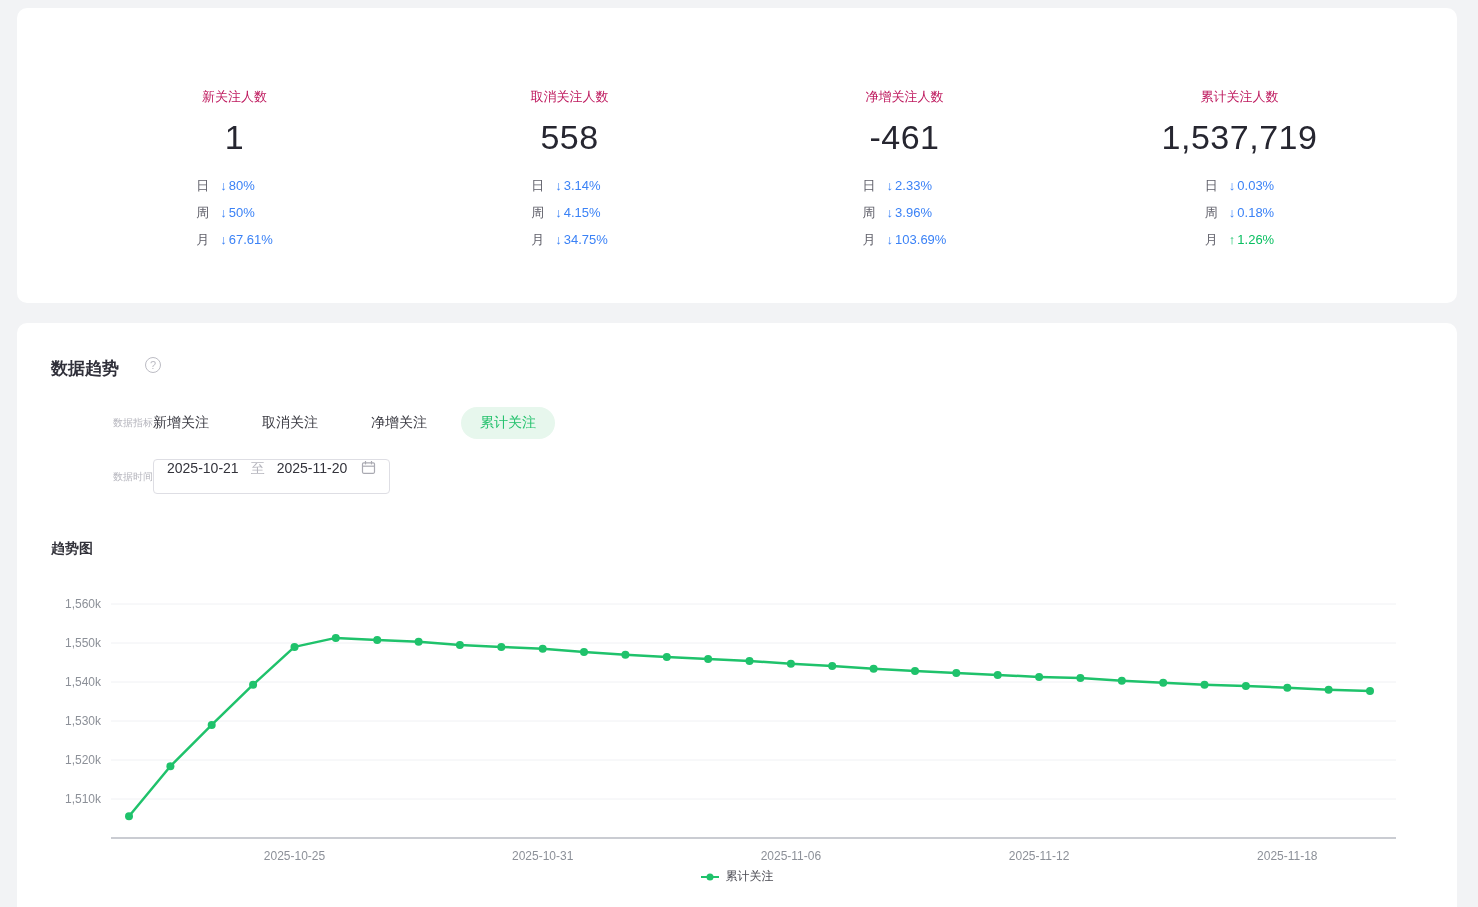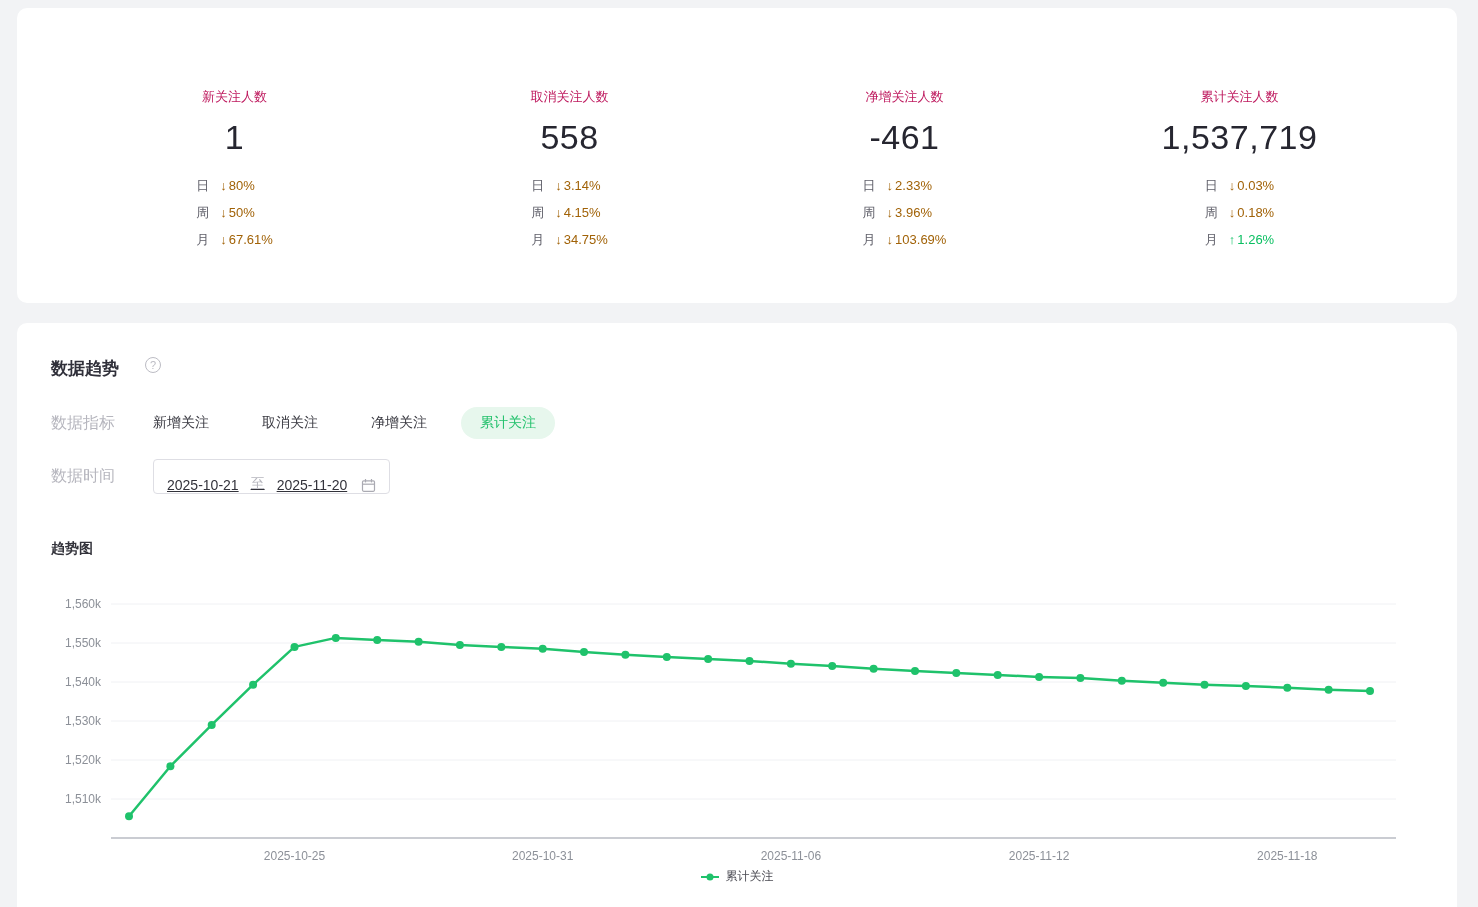--- a/index.html
+++ b/index.html
@@ -13,40 +13,40 @@
   .card { background: #fff; border-radius: 10px; width: 1440px; margin-left: 17px; }
 
   
   .stats-card { margin-top: 8px; height: 295px; padding: 80px 50px 0; display: flex; }
   .stat { flex: 1; text-align: center; }
   .stat-title { font-size: 13px; color: #be185d; }
   .stat-value { font-size: 34px; font-weight: 500; color: #262630; margin-top: 12px; letter-spacing: .5px; }
   .stat-rows { width: fit-content; margin: 22px auto 0; text-align: left; }
   .stat-row { display: flex; gap: 11px; font-size: 13px; line-height: 14px; margin-bottom: 13px; }
   .row-label { color: #60606a; }
-  .down { color: #a16207; }
+  .down { color: #3b82f6; }
   .up { color: #09bf61; }
   .arrow { margin-right: 2px; }
 
   
   .trends-card { margin-top: 20px; height: 600px; padding: 34px 34px 0; }
   .section-head { display: flex; align-items: flex-start; gap: 26px; }
   .section-title { font-size: 17px; font-weight: 600; color: #30303a; }
   .help { width: 16px; height: 16px; border: 1px solid #bcbcc4; border-radius: 50%;
           color: #bcbcc4; font-size: 11px; line-height: 14px; text-align: center; cursor: pointer; }
   .filter-row { display: flex; align-items: center; margin-top: 27px; min-height: 32px; }
-  .filter-label { width: 102px; font-size: 16px; color: #b6b6be; flex: none; }
+  .filter-label { width: 102px; font-size: 10px; color: #b6b6be; flex: none; text-align: right; }
   .tabs { display: flex; gap: 15px; margin-left: -19px; }
   .tab { font-family: inherit; font-size: 14px; font-weight: 500; color: #3a3a42;
          background: none; border: none; padding: 7px 19px; border-radius: 17px; cursor: pointer; }
   .tab.active { background: #e7f7ed; color: #22c16c; }
   .date-row { margin-top: 20px; }
-  .datebox { display: flex; align-items: flex-end; gap: 12px; height: 35px;
+  .datebox { display: flex; align-items: flex-start; gap: 12px; height: 35px;
              border: 1px solid #dedee4; border-radius: 4px; padding: 0 13px;
-             font-size: 14px; color: #33333b; background: #fff; cursor: pointer; text-decoration: underline; }
+             font-size: 14px; color: #33333b; background: #fff; cursor: pointer; }
   .date-sep { color: #b6b6be; }
   .cal-icon { display: flex; color: #aaaab2; margin-left: 2px; }
   .chart-title { margin-top: 46px; font-size: 14px; font-weight: 600; color: #33333b; }
   .chart-wrap { margin-top: 6px; }
   .legend { display: flex; justify-content: center; align-items: center; gap: 7px;
             margin-top: 0px; font-size: 12px; color: #4c4c54; cursor: pointer; }
 </style>
 </head>
 <body>
 

